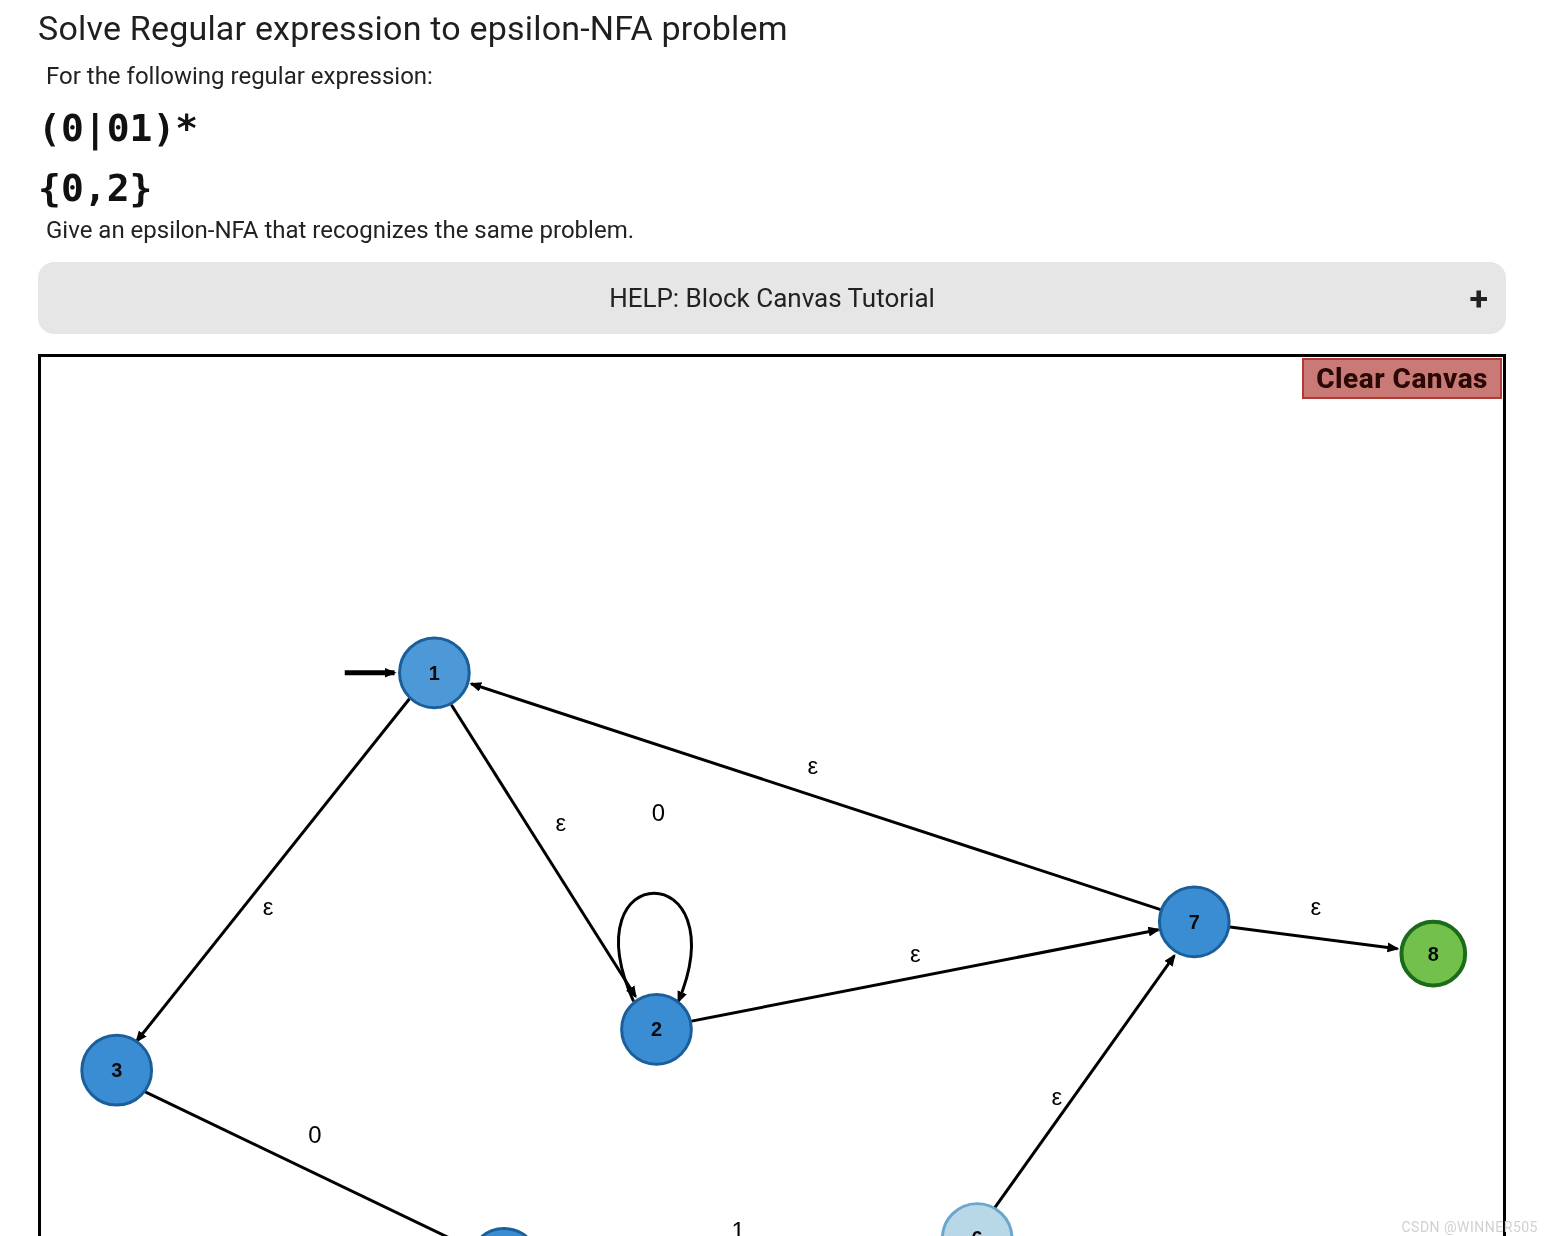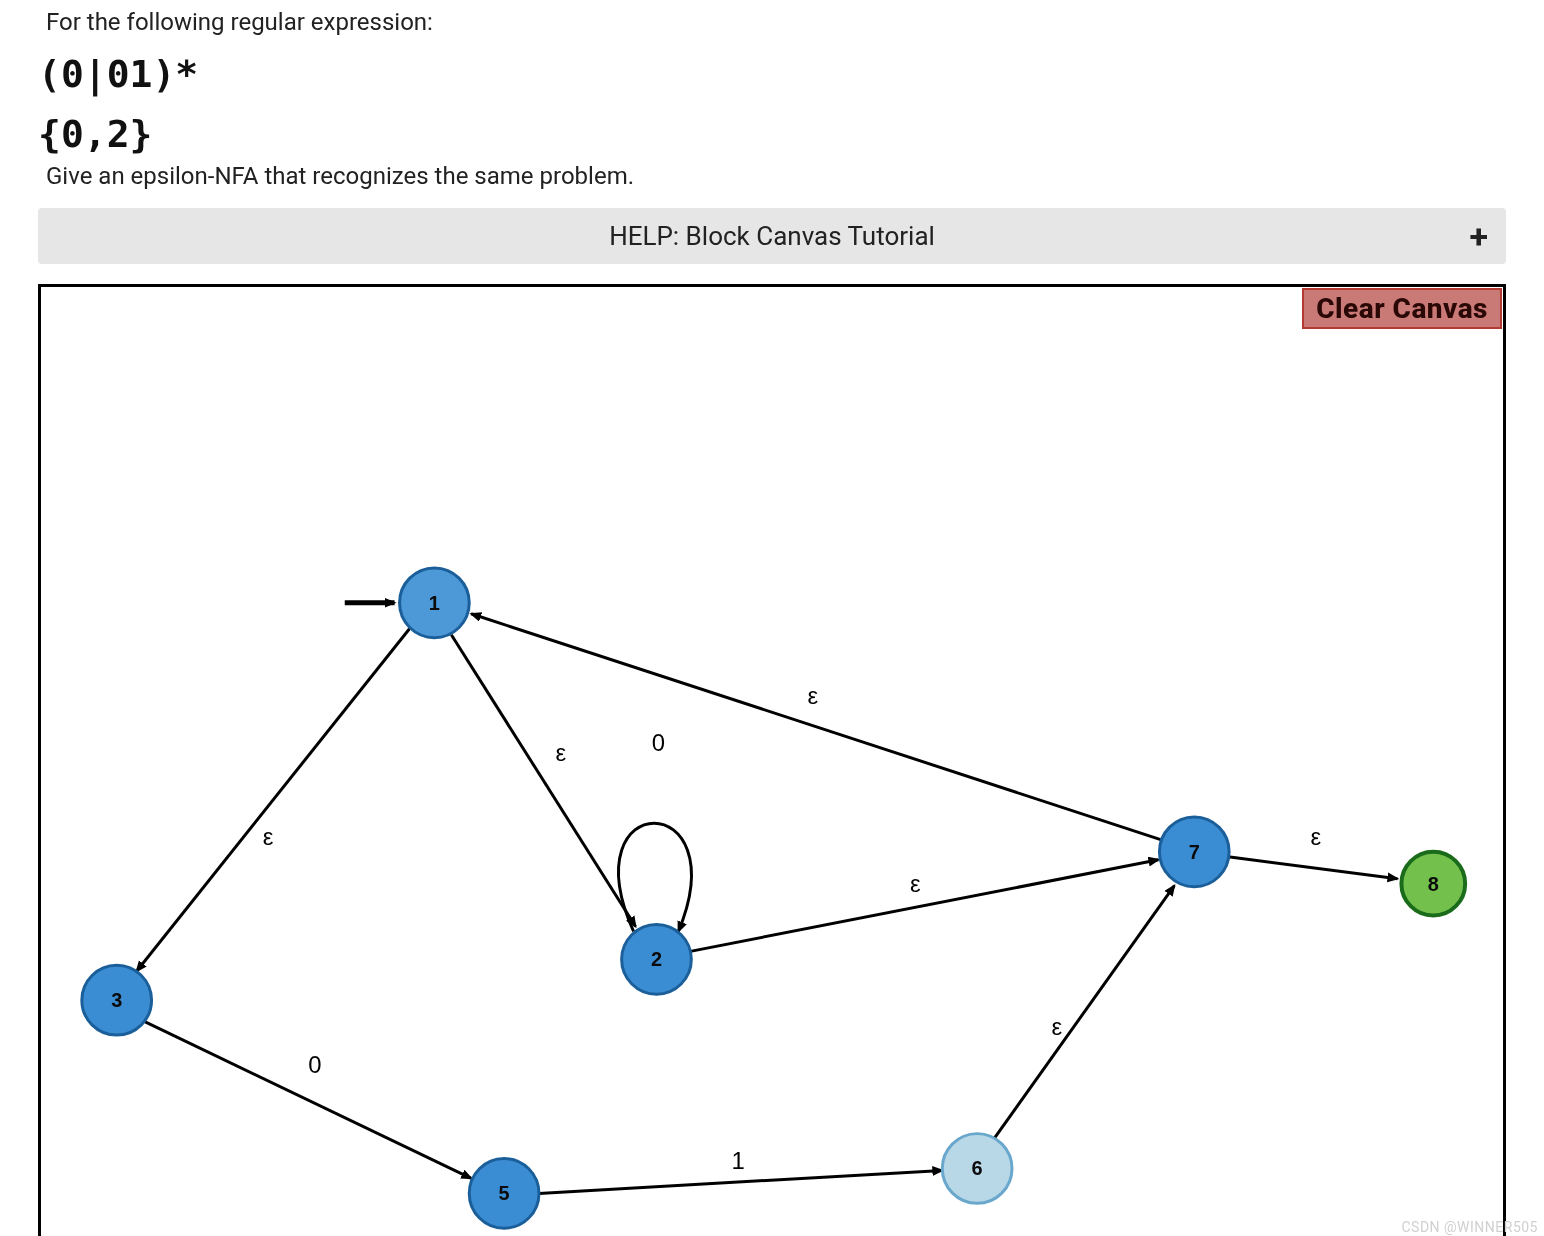--- a/index.html
+++ b/index.html
@@ -31,23 +31,23 @@
   }
   .expr {
     font-family: "Menlo", "Consolas", monospace;
     font-size: 38px;
     font-weight: 700;
     margin: 16px 0 6px 0;
     color: #111;
   }
   .help-bar {
     margin-top: 18px;
-    height: 56px;
+    height: 72px;
     background: #e6e6e6;
-    border-radius: 4px;
+    border-radius: 16px;
     display: flex;
     align-items: center;
     justify-content: center;
     position: relative;
     font-size: 26px;
     color: #222;
   }
   .help-bar .plus {
     position: absolute;
     right: 18px;
@@ -104,20 +104,21 @@
     bottom: 1px;
     font-size: 14px;
     color: #d0d0d0;
     letter-spacing: 0.5px;
   }
 </style>
 </head>
 <body>
 
 <div class="page">
+  <h1 class="title">Solve Regular expression to epsilon-NFA problem</h1>
   <p class="subtext">For the following regular expression:</p>
   <div class="expr">(0|01)*</div>
   <div class="expr">{0,2}</div>
   <p class="subtext">Give an epsilon-NFA that recognizes the same problem.</p>
 
   <div class="help-bar">
     <span>HELP: Block Canvas Tutorial</span>
     <span class="plus">+</span>
   </div>
 

